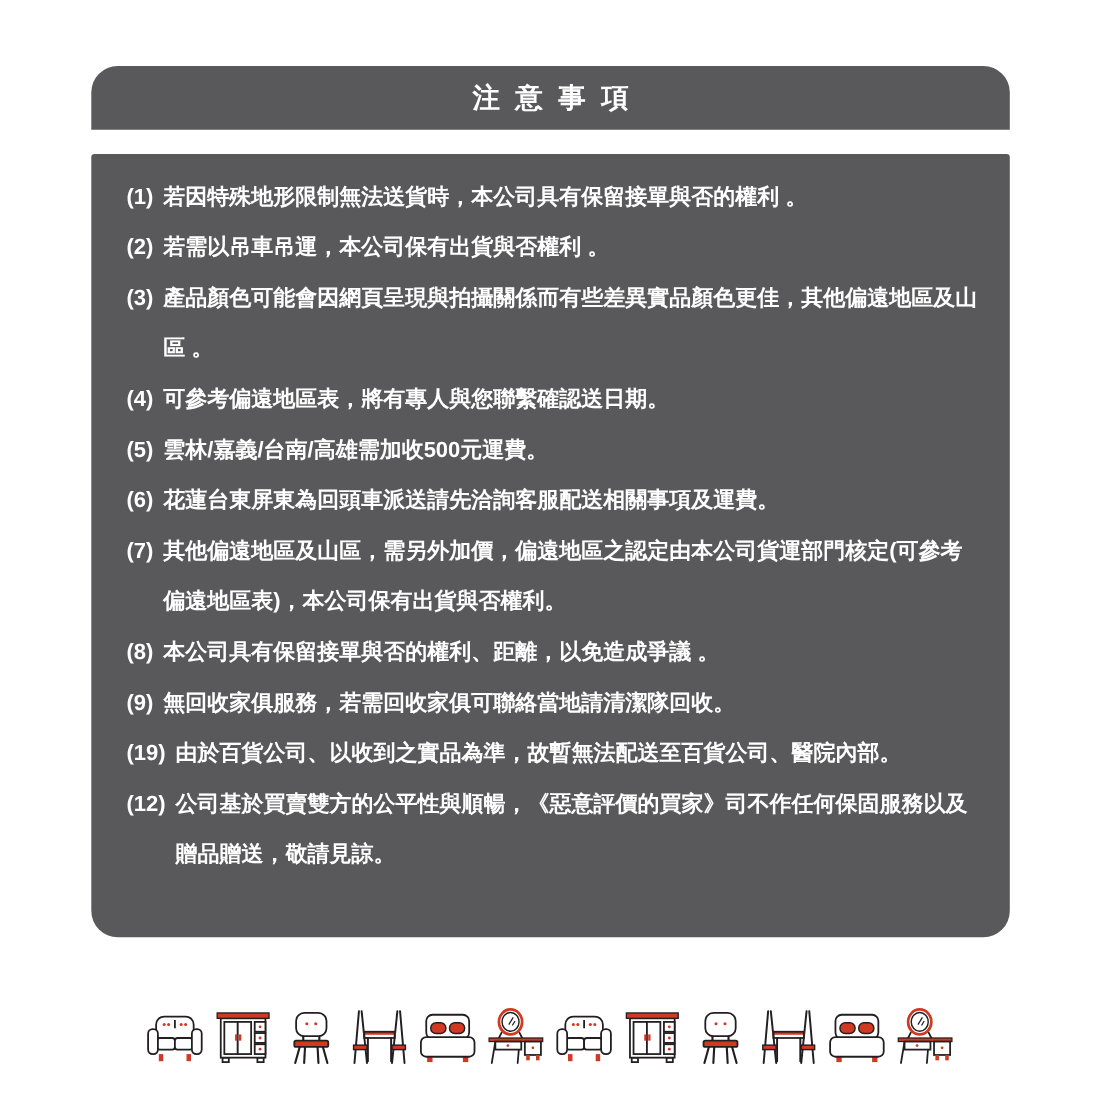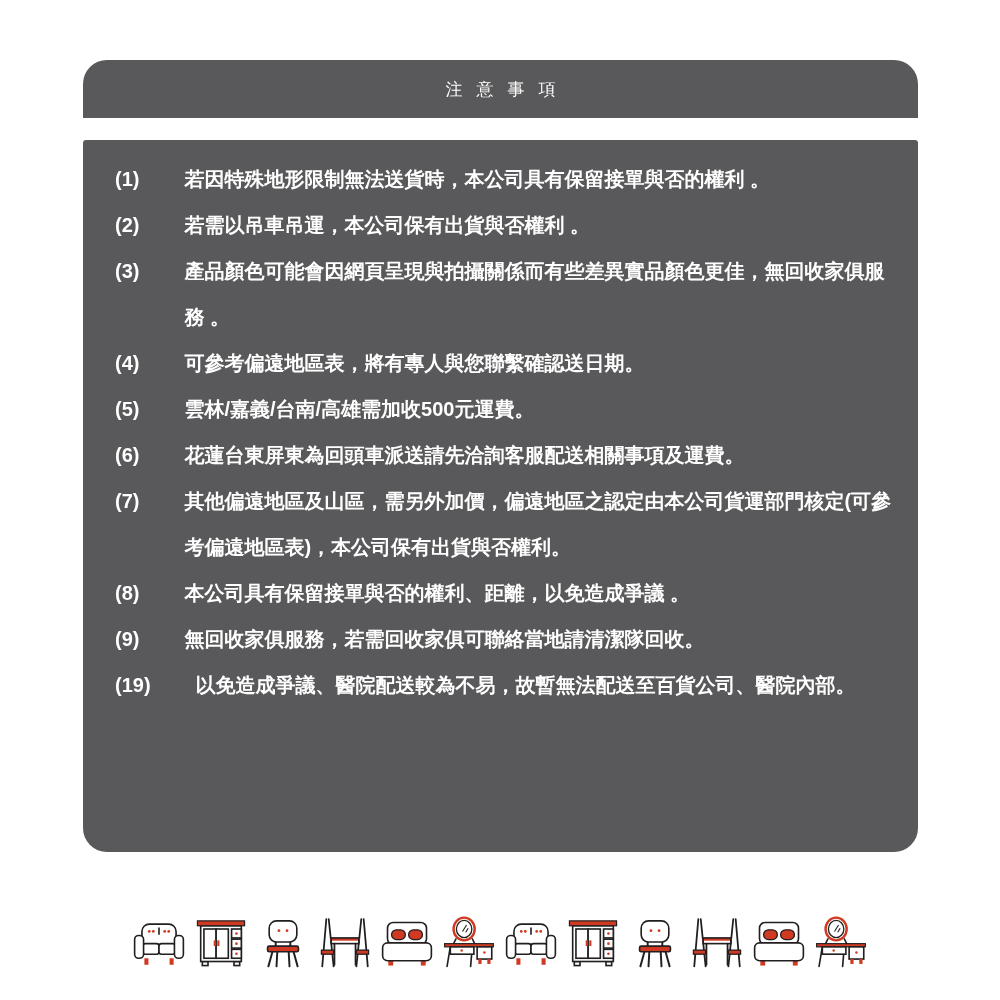--- a/index.html
+++ b/index.html
@@ -6,32 +6,32 @@
   body{
     width:1000px;height:1000px;position:relative;background:#ffffff;
     font-family:"Liberation Sans", sans-serif;overflow:hidden;
   }
   .card-header{
     position:absolute;left:83px;top:60px;width:835px;height:58px;
     background:#59595B;border-radius:24px 24px 0 0;
     display:flex;align-items:center;justify-content:center;
   }
   .card-header .title{
-    color:#ffffff;font-size:17px;font-weight:normal;
+    color:#ffffff;font-size:25px;font-weight:bold;
     letter-spacing:14px;text-indent:14px;line-height:1;
   }
   .card-body{
     position:absolute;left:83px;top:140px;width:835px;height:712px;
     background:#59595B;border-radius:3px 3px 24px 24px;
     box-sizing:border-box;padding:16px 26px 0 32px;
   }
   .notice-list{color:#ffffff;font-size:20px;font-weight:bold;line-height:46px;}
   .item{display:flex;align-items:flex-start;}
   .item .marker{flex:0 0 auto;padding-right:9px;white-space:nowrap;}
-  .item .text{flex:1 1 auto;margin-left:36px;}
+  .item .text{flex:1 1 auto;}
   .icon-row{
     position:absolute;left:0;top:904px;width:1000px;height:70px;
     display:flex;justify-content:center;align-items:flex-end;gap:10px;
   }
   .furn{width:52px;height:64px;display:block;}
   .defs{position:absolute;width:0;height:0;overflow:hidden;}
 </style>
 </head>
 <body>
 
@@ -136,21 +136,21 @@
     <div class="item">
       <span class="marker">(1)</span>
       <span class="text">若因特殊地形限制無法送貨時，本公司具有保留接單與否的權利 。</span>
     </div>
     <div class="item">
       <span class="marker">(2)</span>
       <span class="text">若需以吊車吊運，本公司保有出貨與否權利 。</span>
     </div>
     <div class="item">
       <span class="marker">(3)</span>
-      <span class="text">產品顏色可能會因網頁呈現與拍攝關係而有些差異實品顏色更佳，無回收家俱服務 。</span>
+      <span class="text">產品顏色可能會因網頁呈現與拍攝關係而有些差異實品顏色更佳，其他偏遠地區及山區 。</span>
     </div>
     <div class="item">
       <span class="marker">(4)</span>
       <span class="text">可參考偏遠地區表，將有專人與您聯繫確認送日期。</span>
     </div>
     <div class="item">
       <span class="marker">(5)</span>
       <span class="text">雲林/嘉義/台南/高雄需加收500元運費。</span>
     </div>
     <div class="item">
@@ -164,21 +164,25 @@
     <div class="item">
       <span class="marker">(8)</span>
       <span class="text">本公司具有保留接單與否的權利、距離，以免造成爭議 。</span>
     </div>
     <div class="item">
       <span class="marker">(9)</span>
       <span class="text">無回收家俱服務，若需回收家俱可聯絡當地請清潔隊回收。</span>
     </div>
     <div class="item">
       <span class="marker">(19)</span>
-      <span class="text">以免造成爭議、醫院配送較為不易，故暫無法配送至百貨公司、醫院內部。</span>
+      <span class="text">由於百貨公司、以收到之實品為準，故暫無法配送至百貨公司、醫院內部。</span>
+    </div>
+    <div class="item">
+      <span class="marker">(12)</span>
+      <span class="text">公司基於買賣雙方的公平性與順暢，《惡意評價的買家》司不作任何保固服務以及贈品贈送，敬請見諒。</span>
     </div>
   </div>
 </div>
 
 <div class="icon-row">
   <svg class="furn" aria-label="sofa">
       <use href="#sym-sofa"></use>
     </svg>
   <svg class="furn" aria-label="wardrobe">
       <use href="#sym-wardrobe"></use>

